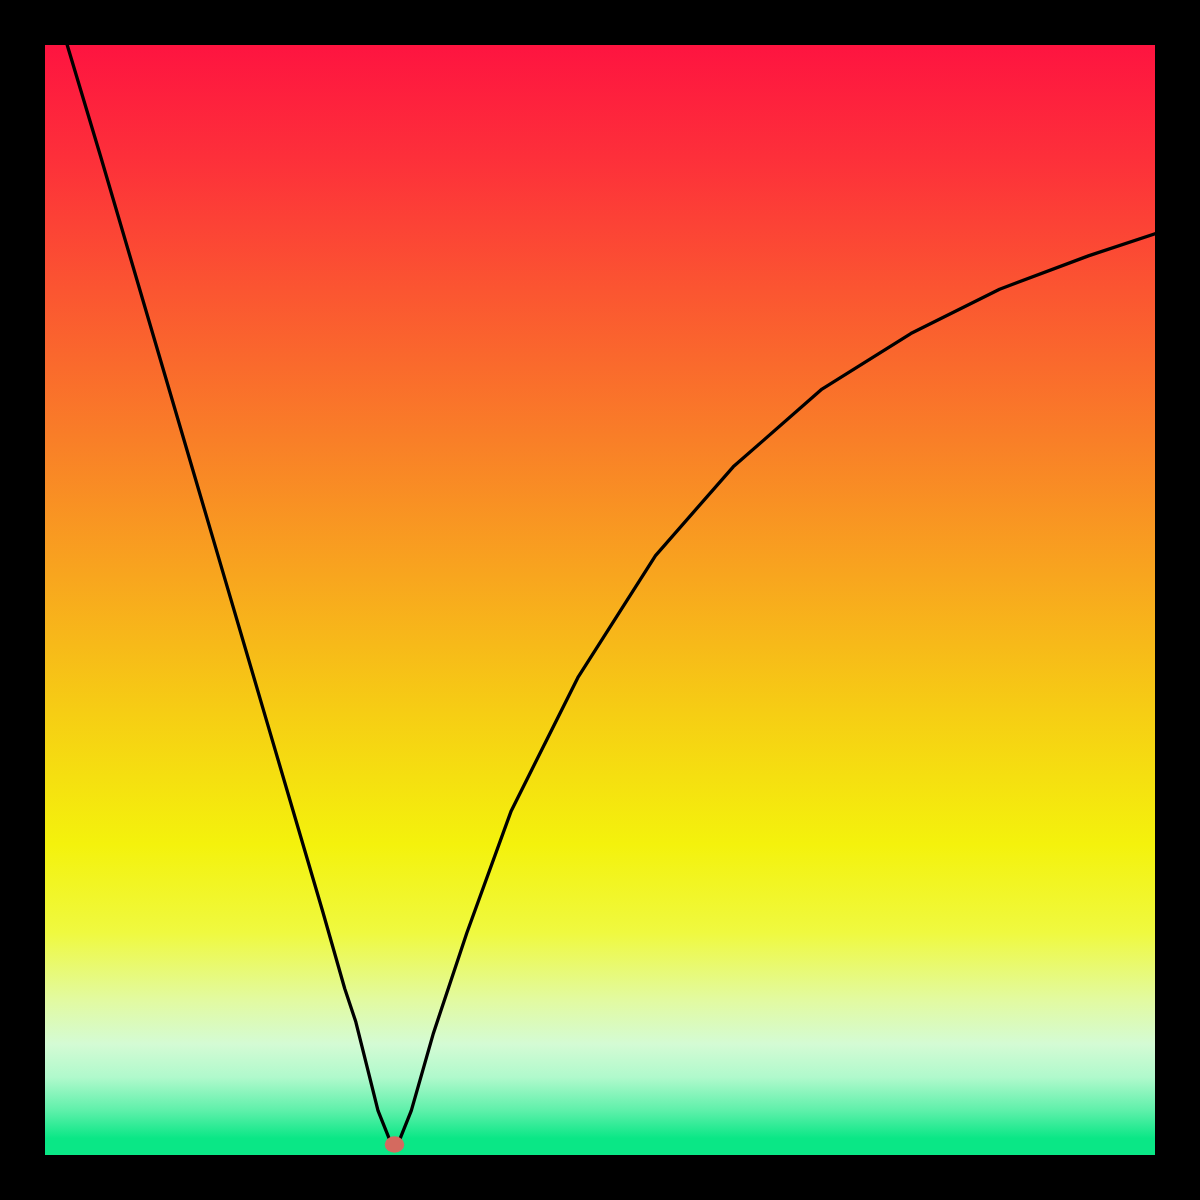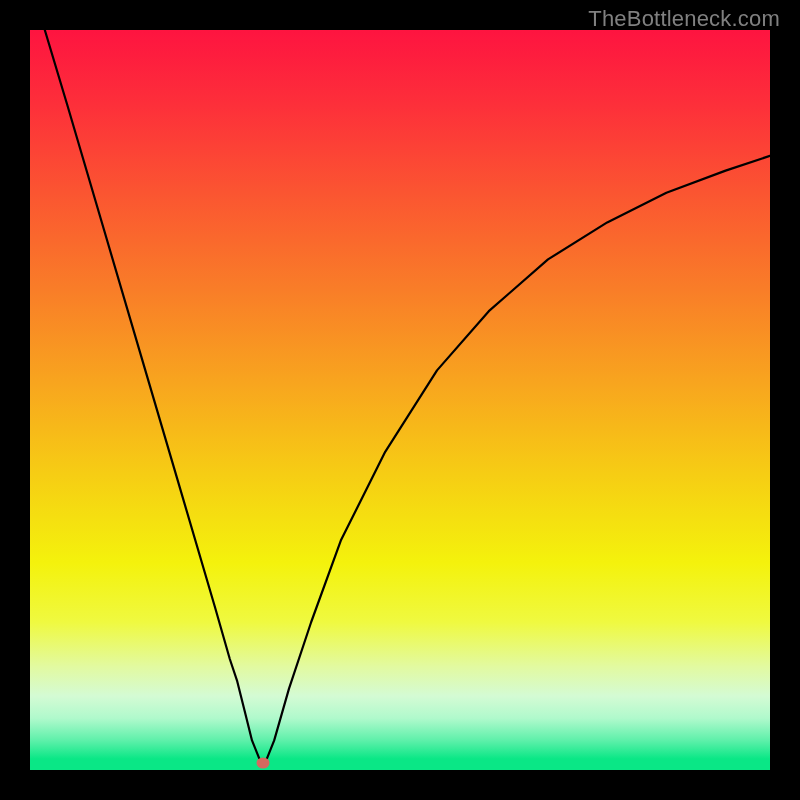--- a/index.html
+++ b/index.html
@@ -39,21 +39,20 @@
     height: 11px;
     background: #d46a5f;
     border-radius: 50%;
     transform: translate(-50%, -50%);
   }
 </style>
 </head>
 <body>
 
 <div class="frame">
-  <div class="watermark">TheBottleneck.com</div>
   <svg class="plot" viewBox="0 0 740 740" preserveAspectRatio="none">
     <defs>
       <linearGradient id="bg-grad" x1="0" y1="0" x2="0" y2="1">
           <stop offset="0%" stop-color="#fe1440"></stop>
           <stop offset="10%" stop-color="#fd2f3a"></stop>
           <stop offset="22%" stop-color="#fb5531"></stop>
           <stop offset="35%" stop-color="#f97d28"></stop>
           <stop offset="48%" stop-color="#f8a61e"></stop>
           <stop offset="60%" stop-color="#f6cd14"></stop>
           <stop offset="72%" stop-color="#f4f20c"></stop>

